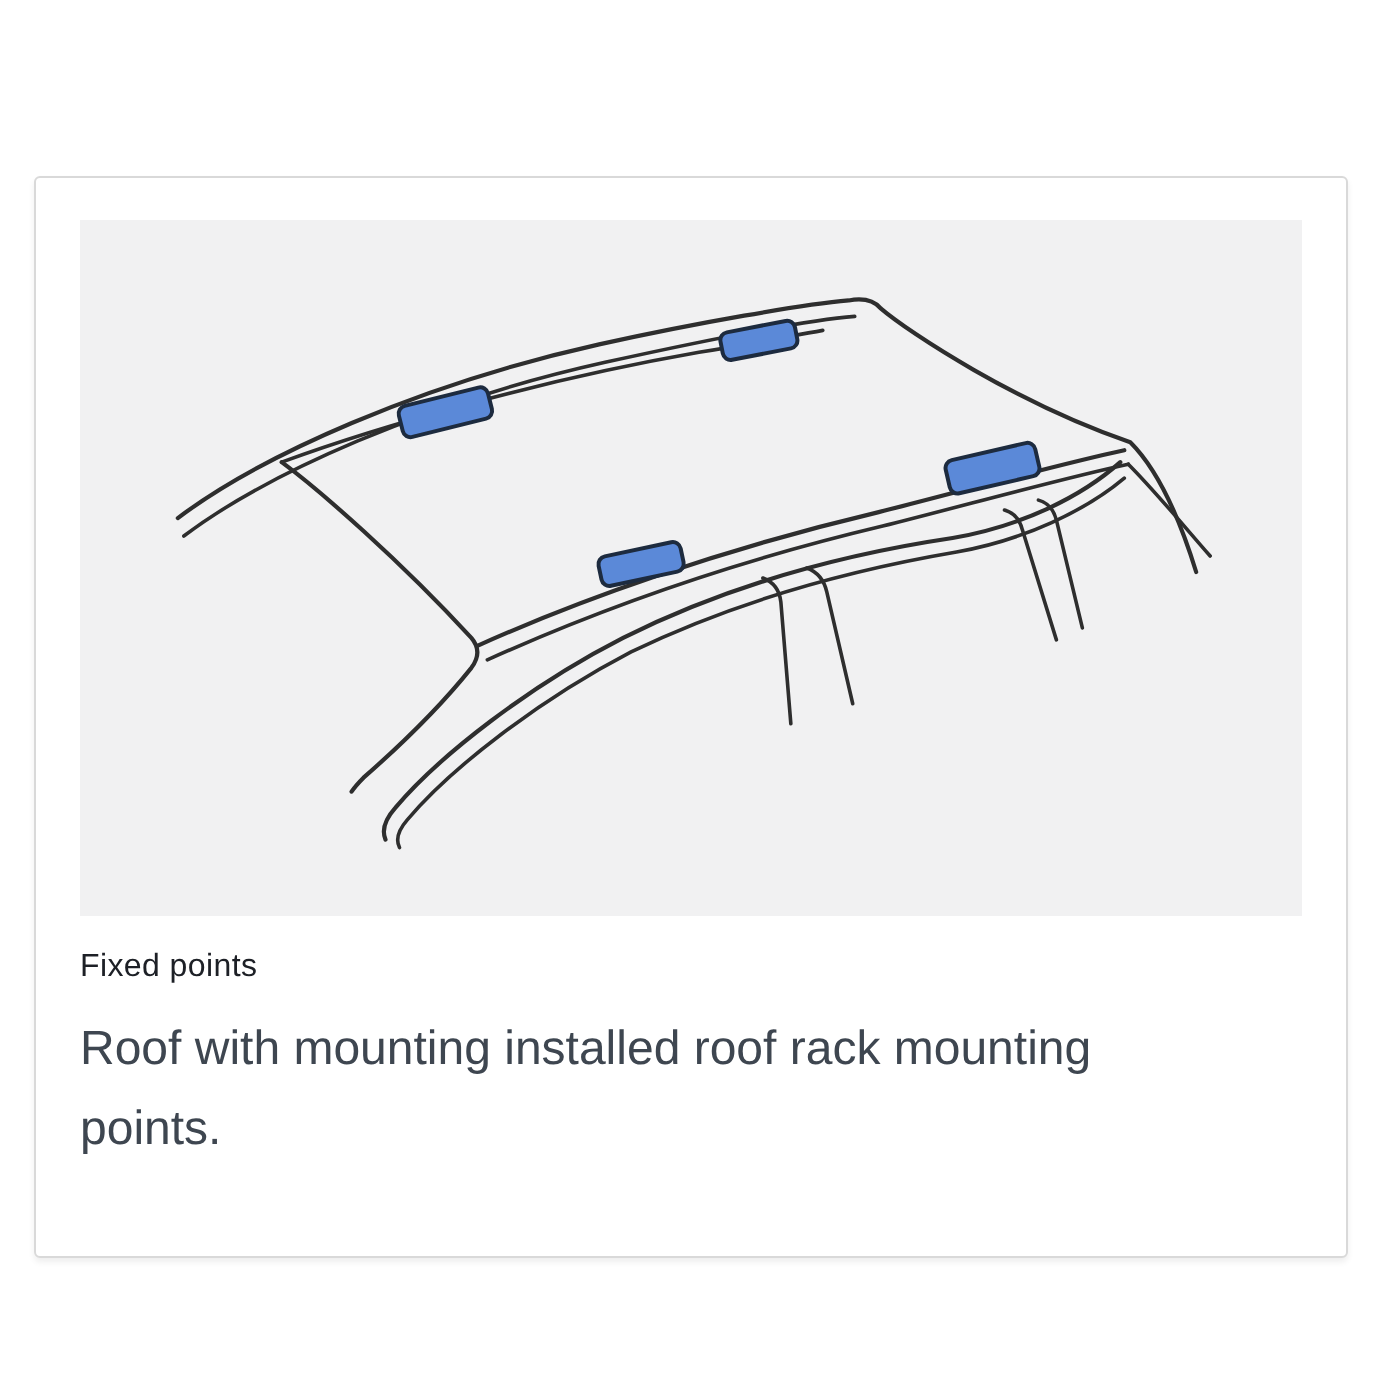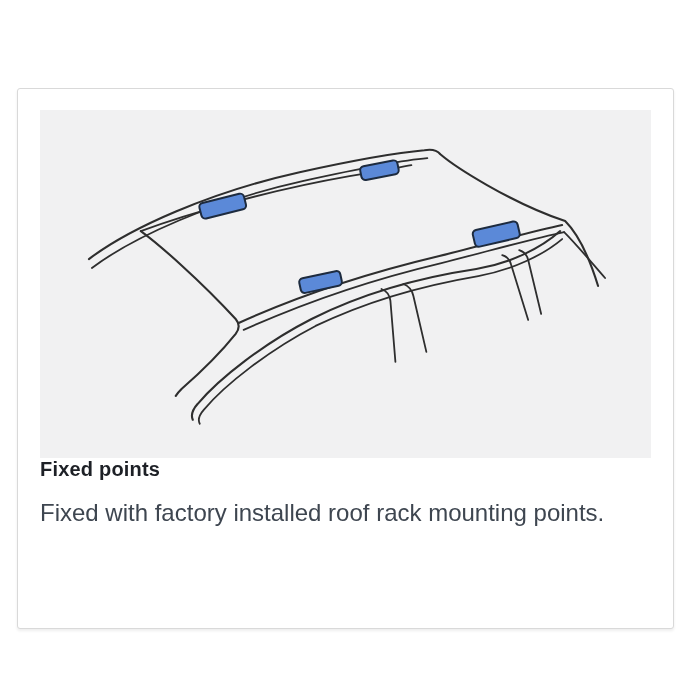--- a/index.html
+++ b/index.html
@@ -31,22 +31,23 @@
     stroke-linecap:round;
     stroke-linejoin:round;
   }
   .roof-line.thin { stroke-width:1.8; }
   .pad {
     fill:var(--pad-fill,#5b89d8);
     stroke:var(--pad-stroke,#1d2b3f);
     stroke-width:2;
   }
   .card-title {
-    font-size:20px;
-    font-weight:700;
+    margin-top:17px;
+    font-size:16px;
+    font-weight:400;
     letter-spacing:0.2px;
     color:var(--title-color,#1d2026);
   }
   .card-desc {
     margin-top:12px;
     font-size:24px;
     line-height:40px;
     max-width:565px;
     color:var(--desc-color,#3e4650);
   }
@@ -92,15 +93,15 @@
           <rect class="pad" x="-23" y="-8.5" width="46" height="17" rx="4"></rect>
         </g>
         <g transform="translate(281,172) rotate(-12)">
           <rect class="pad" x="-21" y="-7.5" width="42" height="15" rx="4"></rect>
         </g>
       </g>
     </svg>
   </div>
 
   <div class="card-title">Fixed points</div>
-  <div class="card-desc">Fixed with factory installed roof rack mounting points.</div>
+  <div class="card-desc">Roof with mounting installed roof rack mounting points.</div>
 
 </div>
 
 </body></html>

